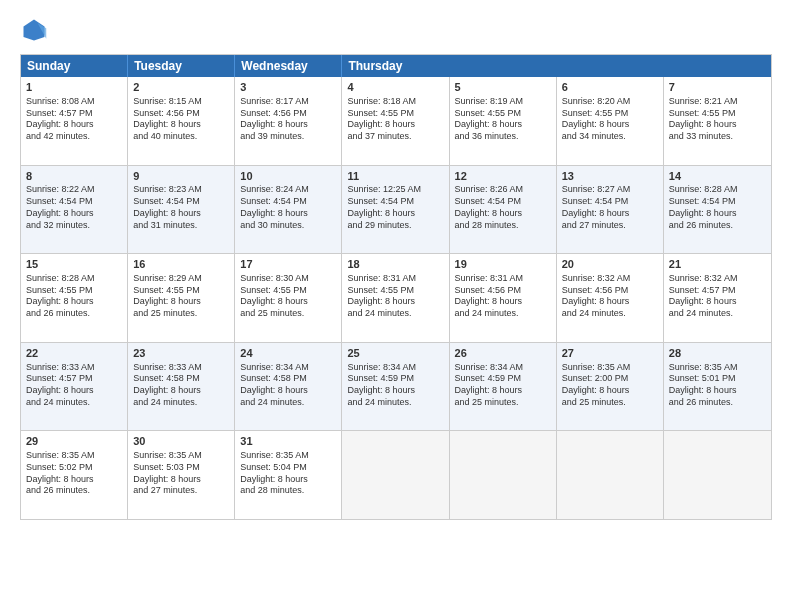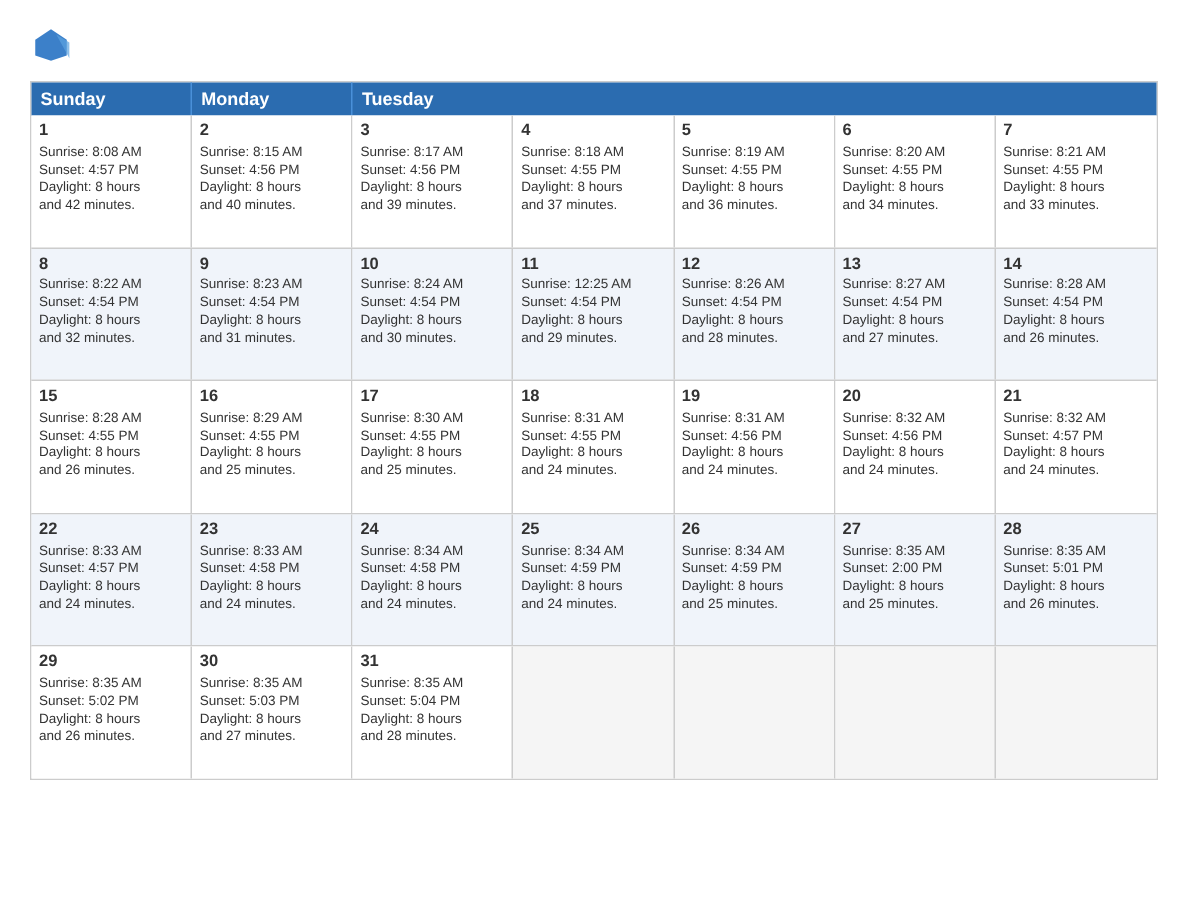--- a/index.html
+++ b/index.html
@@ -123,22 +123,23 @@
     </div>
     <div class="title-block">
       <div class="month-title"></div>
       <div class="location"></div>
     </div>
   </div>
 
   <div class="calendar">
     <div class="cal-header">
       <div class="cal-header-cell">Sunday</div>
-      <div class="cal-header-cell">Monday</div>
       <div class="cal-header-cell">Tuesday</div>
+      <div class="cal-header-cell">Wednesday</div>
+      <div class="cal-header-cell">Thursday</div>
     </div>
     <div class="cal-body" id="cal-body">
     <div class="cal-row">
           <div class="cal-cell">
             <span class="day-num">1</span>
             <div class="cell-text">Sunrise: 8:08 AM</div>
             <div class="cell-text">Sunset: 4:57 PM</div>
             <div class="cell-text">Daylight: 8 hours</div>
             <div class="cell-text">and 42 minutes.</div>
           </div>

